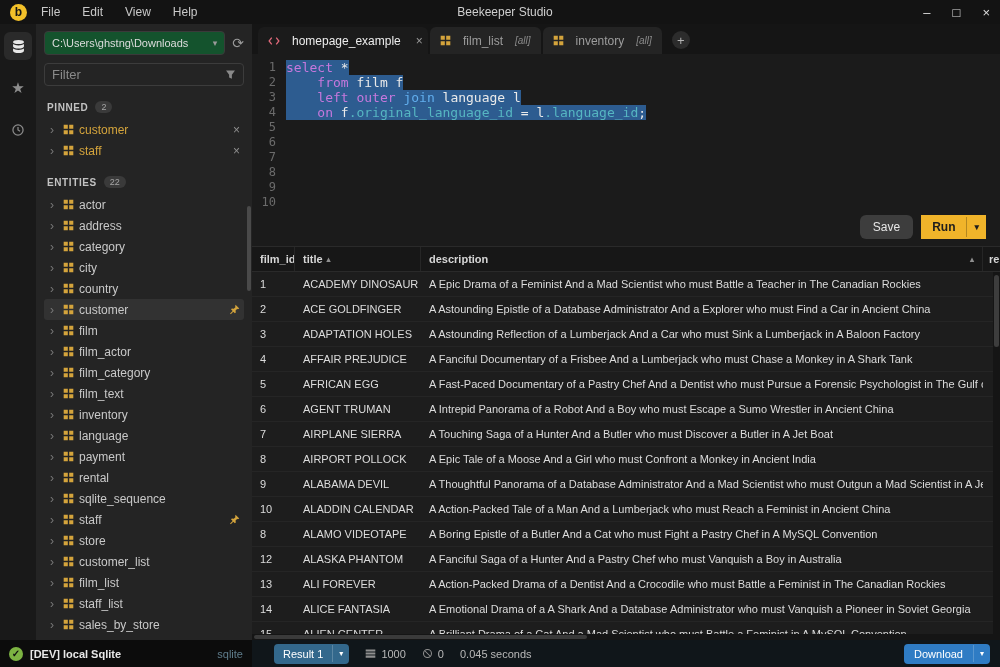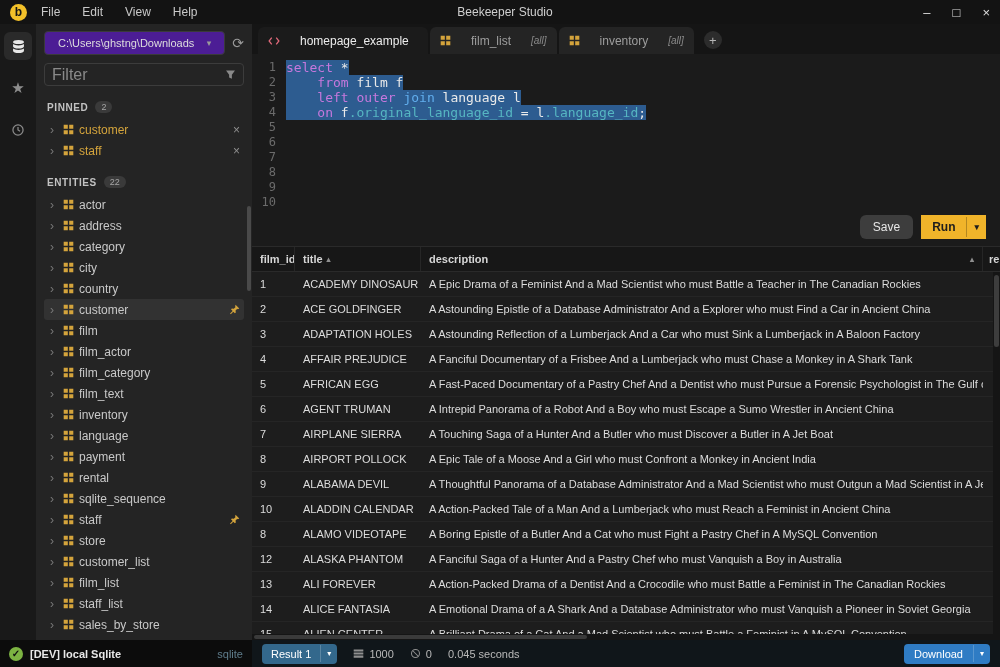--- a/index.html
+++ b/index.html
@@ -19,44 +19,44 @@
   .win-title{position:absolute;left:10px;right:0;text-align:center;color:#cfcfcf;font-size:12px;pointer-events:none;}
   .win-controls{margin-left:auto;display:flex;gap:22px;color:#dedede;font-size:13px;z-index:2;}
   
   .mid{flex:1;display:flex;min-height:0;}
   .rail{width:36px;background:#191919;display:flex;flex-direction:column;align-items:center;padding-top:8px;gap:14px;flex:none;}
   .rail-item{width:28px;height:28px;border-radius:6px;display:flex;align-items:center;justify-content:center;color:#8d8d8d;font-size:15px;}
   .rail-item.active{background:#2a2a2a;color:#e8e8e8;}
   
   .sidebar{width:216px;background:#242424;padding:7px 8px 0;display:flex;flex-direction:column;position:relative;overflow:hidden;flex:none;}
   .conn-row{display:flex;align-items:center;gap:7px;flex:none;}
-  .conn-select{flex:1;background:#4c1d95;border:1px solid #3a3a3a;border-radius:4px;height:24px;display:flex;align-items:center;padding:0 13px;color:#ddd;font-size:11px;min-width:0;}
+  .conn-select{flex:1;background:#14532d;border:1px solid #3a3a3a;border-radius:4px;height:24px;display:flex;align-items:center;padding:0 7px;color:#ddd;font-size:11px;min-width:0;}
   .conn-select .txt{flex:1;overflow:hidden;text-overflow:ellipsis;white-space:nowrap;}
   .caret{color:#9a9a9a;font-size:9px;margin-left:4px;}
   .refresh{color:#9a9a9a;font-size:14px;flex:none;}
   .filter{margin-top:8px;border:1px solid #3c3c3c;border-radius:4px;height:23px;display:flex;align-items:center;padding:0 7px;flex:none;}
-  .filter input{flex:1;background:transparent;border:0;outline:0;color:#ccc;font-size:16px;font-family:inherit;min-width:0;}
+  .filter input{flex:1;background:transparent;border:0;outline:0;color:#ccc;font-size:13px;font-family:inherit;min-width:0;}
   .filter input::placeholder{color:#8a8a8a;}
   .icon{display:inline-flex;align-items:center;}
   .funnel{color:#8a8a8a;}
   .section-header{display:flex;align-items:center;gap:7px;margin:15px 0 6px 3px;color:#c2c2c2;font-size:10px;font-weight:bold;letter-spacing:.6px;flex:none;}
   .badge{background:#3a3a3a;color:#a5a5a5;border-radius:8px;padding:1px 6px;font-size:9px;font-weight:normal;letter-spacing:0;}
   .item{display:flex;align-items:center;height:21px;gap:5px;padding:0 4px 0 6px;border-radius:3px;font-size:12px;color:#c9c9c9;flex:none;}
   .item .chev{color:#787878;font-size:12px;width:8px;flex:none;}
   .item .ticon{color:var(--accent);flex:none;}
   .item.pinned .ilabel{color:var(--accent);}
   .item .close{margin-left:auto;color:#8f8f8f;font-size:12px;}
   .item .pin{margin-left:auto;color:var(--accent);}
   .item.active{background:#323232;}
   .entity-list{flex:1;overflow:hidden;display:flex;flex-direction:column;}
   .sb-scrollbar{position:absolute;right:1px;top:182px;width:4px;height:85px;background:#4a4a4a;border-radius:2px;}
   
   .main{flex:1;display:flex;flex-direction:column;background:#1b1b1b;min-width:0;}
   .tabbar{height:30px;background:#151515;display:flex;align-items:flex-end;padding-left:6px;gap:2px;flex:none;}
-  .tab{height:27px;display:flex;align-items:center;gap:20px;padding:0 10px;background:#242424;border-radius:6px 6px 0 0;color:#9d9d9d;font-size:12px;max-width:170px;}
+  .tab{height:27px;display:flex;align-items:center;gap:12px;padding:0 10px;background:#242424;border-radius:6px 6px 0 0;color:#9d9d9d;font-size:12px;max-width:170px;}
   .tab.active{background:#1b1b1b;color:#ededed;}
   .tab .suffix{font-style:italic;color:#8a8a8a;font-size:10px;}
   .tab .tclose{color:#9a9a9a;margin-left:3px;font-size:12px;}
   .tab .ic-code{color:var(--codeicon);}
   .tab .ic-table{color:var(--accent);}
   .tab-add{width:18px;height:18px;border-radius:50%;background:#2c2c2c;color:#b5b5b5;display:flex;align-items:center;justify-content:center;font-size:13px;margin:0 0 5px 8px;flex:none;}
   .editor{flex:0 0 160px;padding:6px 0 0;font-family:"DejaVu Sans Mono",monospace;font-size:13px;line-height:15px;overflow:hidden;}
   .cl{display:flex;height:15px;}
   .ln{width:24px;text-align:right;color:#6b6b6b;margin-right:10px;flex:none;font-size:12px;}
   .lc{white-space:pre;color:#eaeaea;}
@@ -87,21 +87,21 @@
   .v-thumb{position:absolute;right:1px;top:3px;width:5px;height:72px;background:#3d3d3d;border-radius:3px;}
   .h-scroll{position:absolute;left:0;right:7px;bottom:0;height:6px;background:#151515;}
   .h-thumb{position:absolute;left:2px;top:1px;width:45%;height:4px;background:#3a3a3a;border-radius:2px;}
   
   .statusbar{height:27px;display:flex;align-items:stretch;font-size:11px;color:#c7c7c7;flex:none;}
   .sb-left{width:252px;flex:none;background:#0c0c0c;display:flex;align-items:center;gap:7px;padding:0 9px;}
   .sb-check{width:14px;height:14px;border-radius:50%;background:var(--success);color:#0e0e0e;font-size:10px;display:flex;align-items:center;justify-content:center;font-weight:bold;flex:none;}
   .sb-conn{color:#e8e8e8;font-weight:bold;white-space:nowrap;}
   .sb-dialect{margin-left:auto;color:#5f7d8c;}
   .sb-main{flex:1;background:#10161a;display:flex;align-items:center;gap:16px;padding:0 10px;}
-  .btn-result{background:var(--resultbtn);color:#fff;border-radius:4px;display:flex;align-items:center;overflow:hidden;}
+  .btn-result{background:var(--resultbtn);color:#fff;border-radius:4px;display:flex;align-items:center;overflow:hidden;margin-left:12px;}
   .btn-result .lab{padding:4px 9px;}
   .btn-result .car,.btn-dl .car{padding:4px 6px;border-left:1px solid rgba(255,255,255,.2);font-size:8px;}
   .stat{display:flex;align-items:center;gap:5px;color:#b9b9b9;}
   .stat .icon{color:#8f8f8f;}
   .btn-dl{margin-left:auto;background:var(--downloadbtn);color:#fff;border-radius:4px;display:flex;align-items:center;overflow:hidden;}
   .btn-dl .lab{padding:4px 10px;}
 </style>
 </head>
 <body>
 

